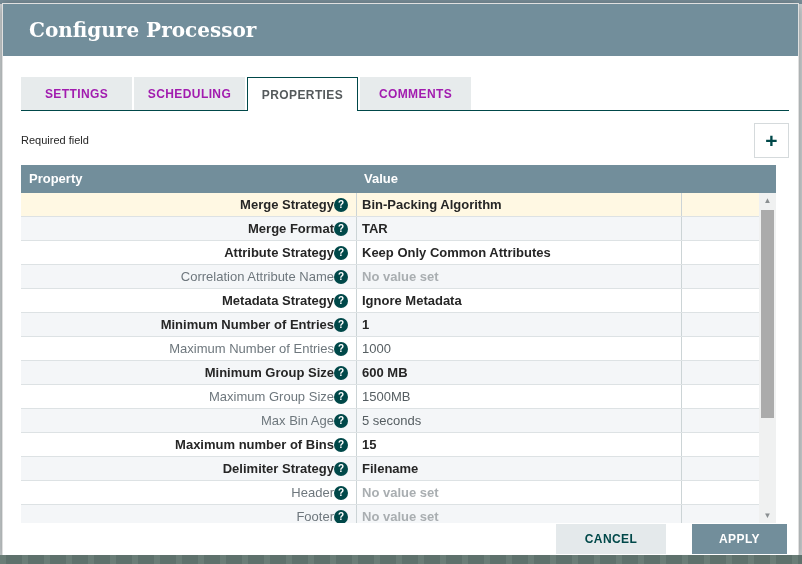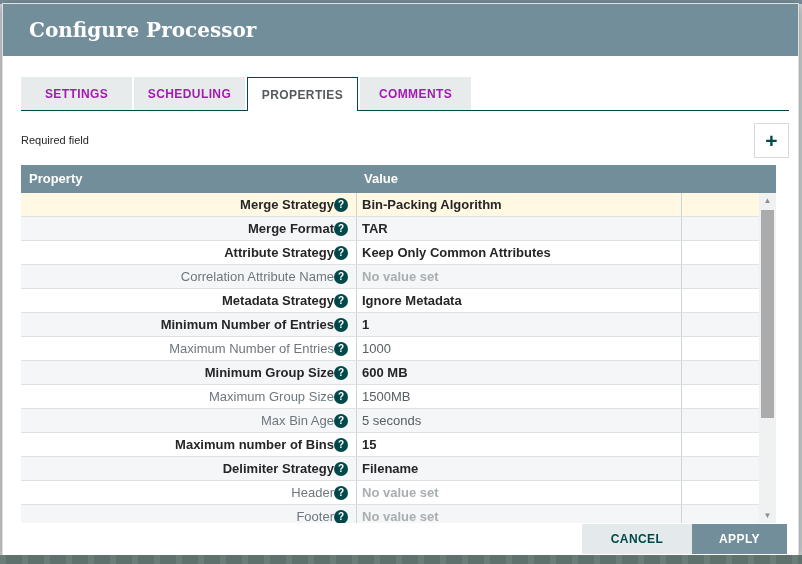--- a/index.html
+++ b/index.html
@@ -106,21 +106,21 @@
     position:absolute; left:0; width:17px; height:15px; color:#8a8f91;
     font-size:8px; text-align:center; line-height:15px; cursor:pointer;
   }
   .vs-up { top:0; } .vs-down { bottom:0; }
   .vs-thumb {
     position:absolute; left:2px; top:17px; width:13px; height:208px;
     background:#ABABAB; cursor:grab;
   }
 
   
-  .dialog-footer { position:absolute; right:11px; bottom:1px; display:flex; }
+  .dialog-footer { position:absolute; right:11px; bottom:1px; display:flex;gap:26px; }
   .btn {
     height:30px; border:none; font-family:"Liberation Sans", sans-serif;
     font-size:12px; font-weight:bold; letter-spacing:.4px; cursor:pointer;
   }
   .btn-cancel { width:110px; background:#E4E9EB; color:#004849; }
   .btn-apply  { width:95px;  background:#728E9B; color:#ffffff; }
 </style>
 </head>
 <body>
 

